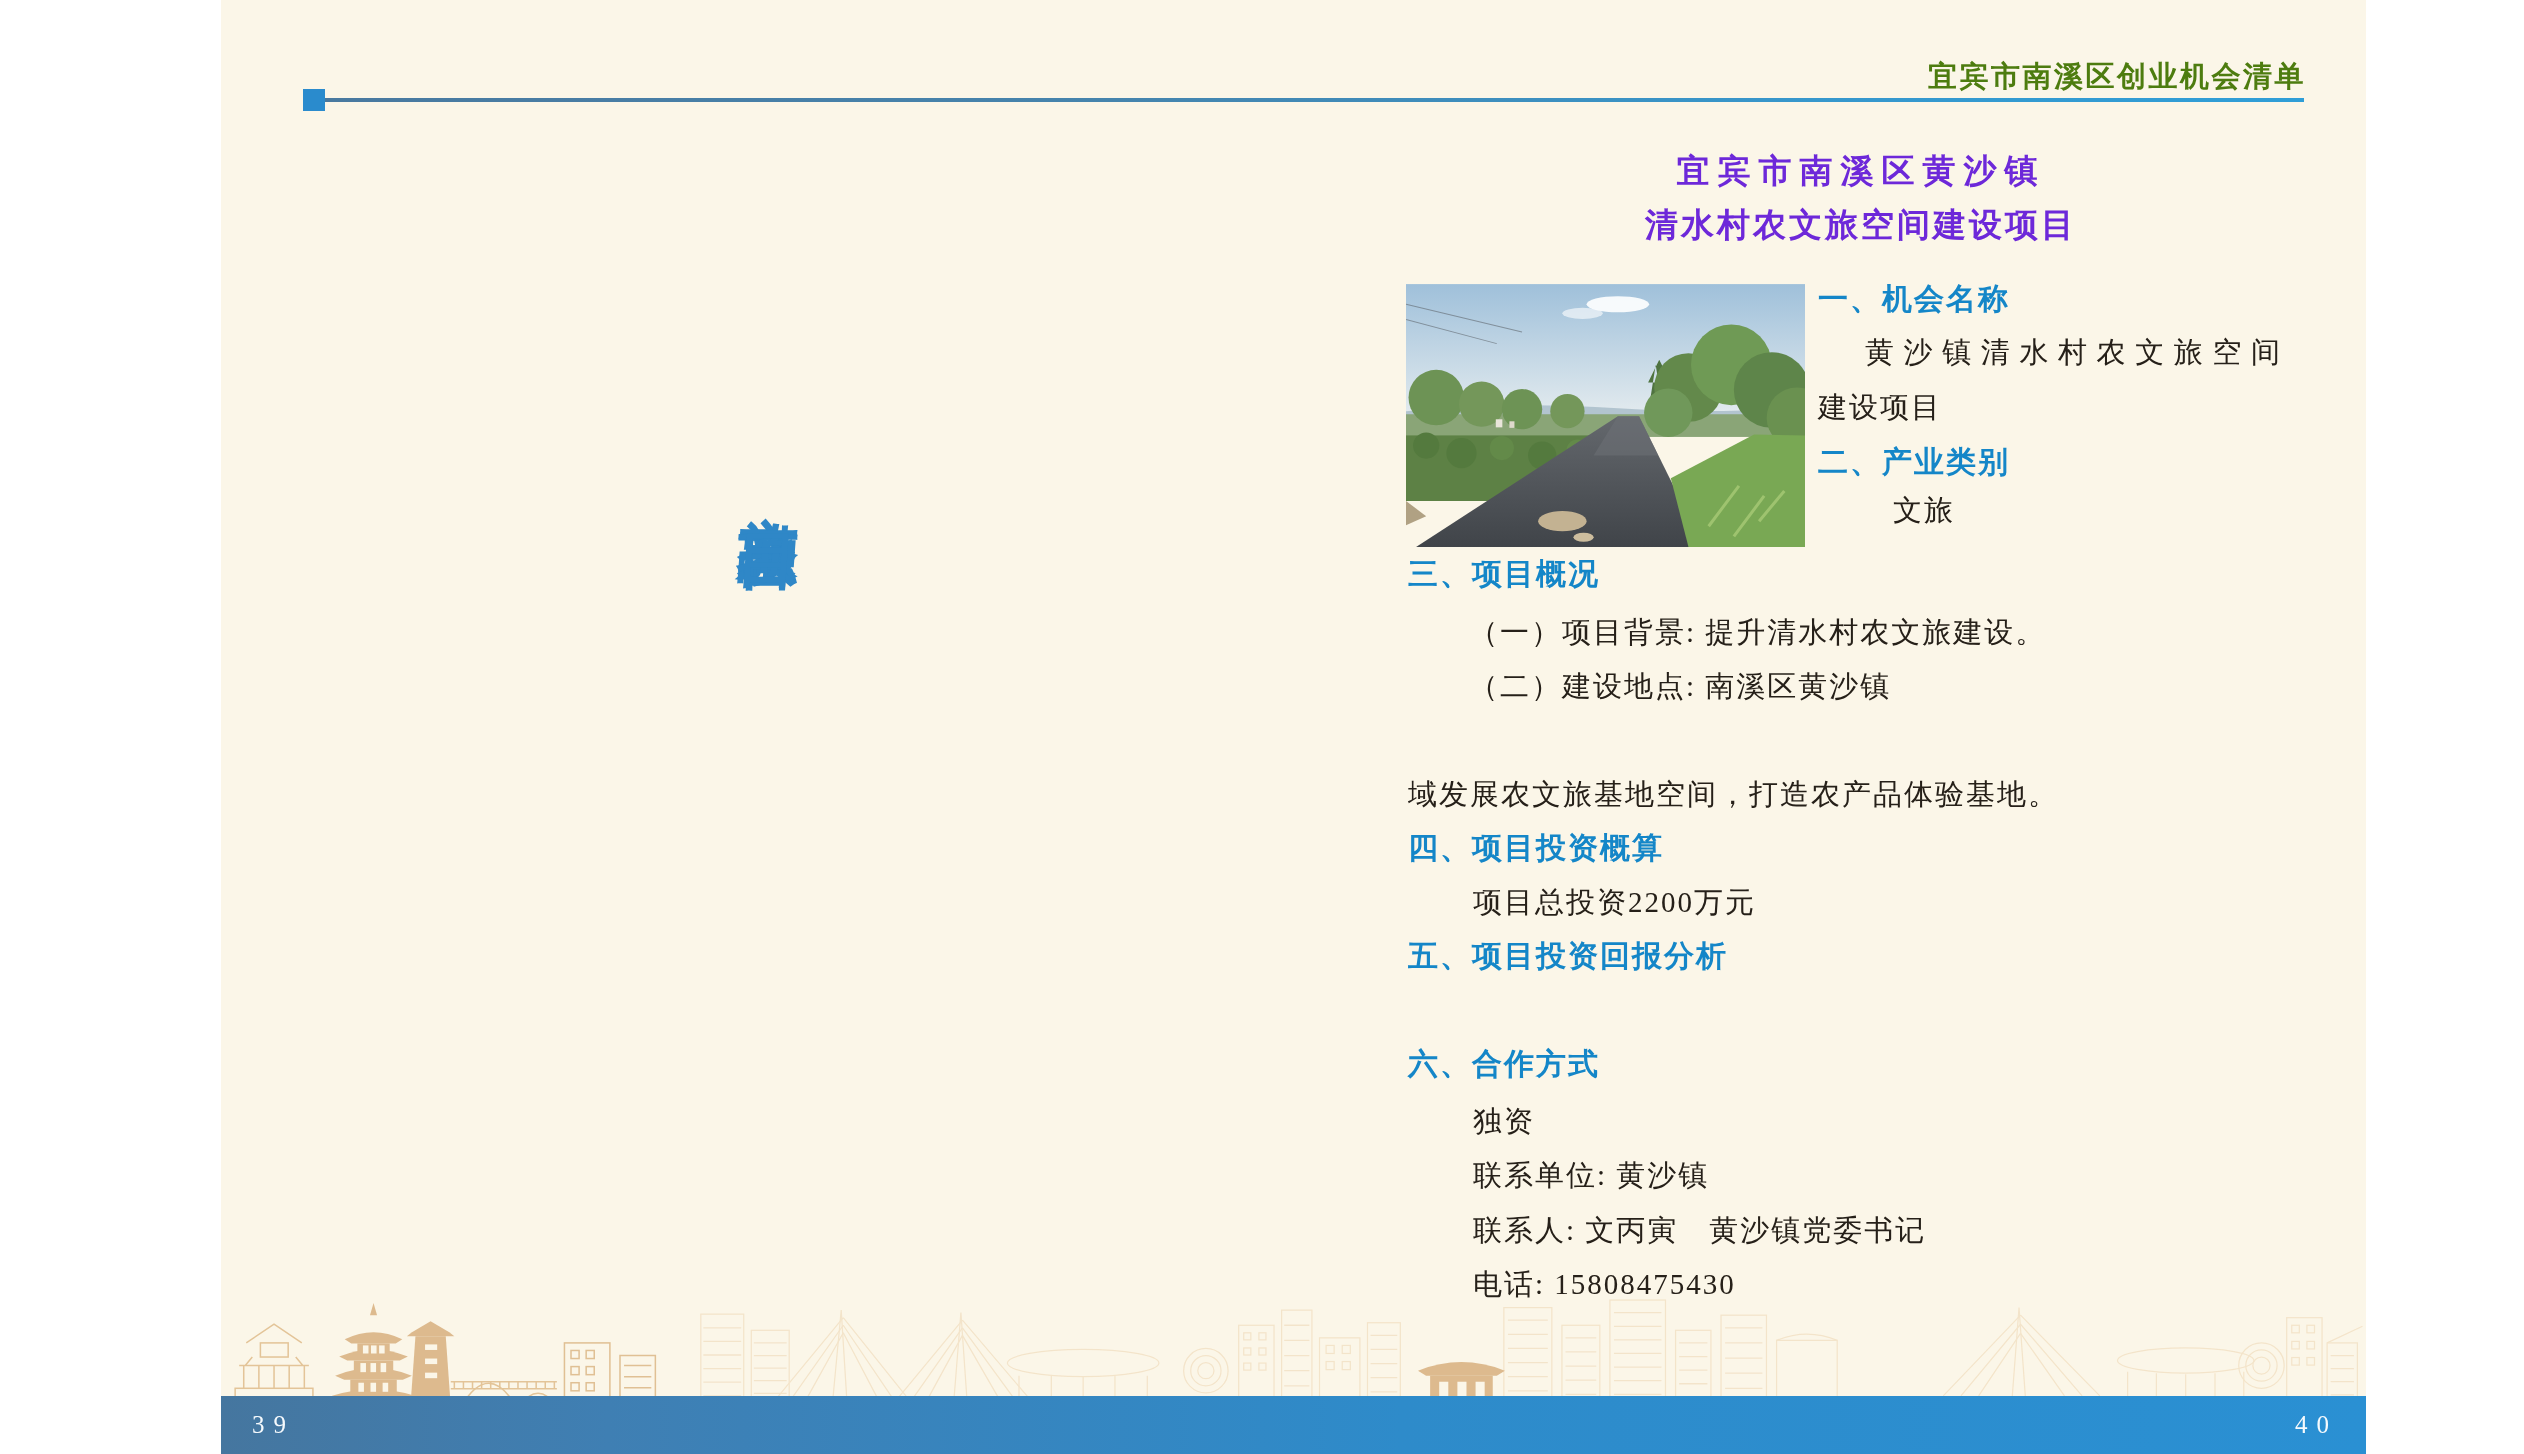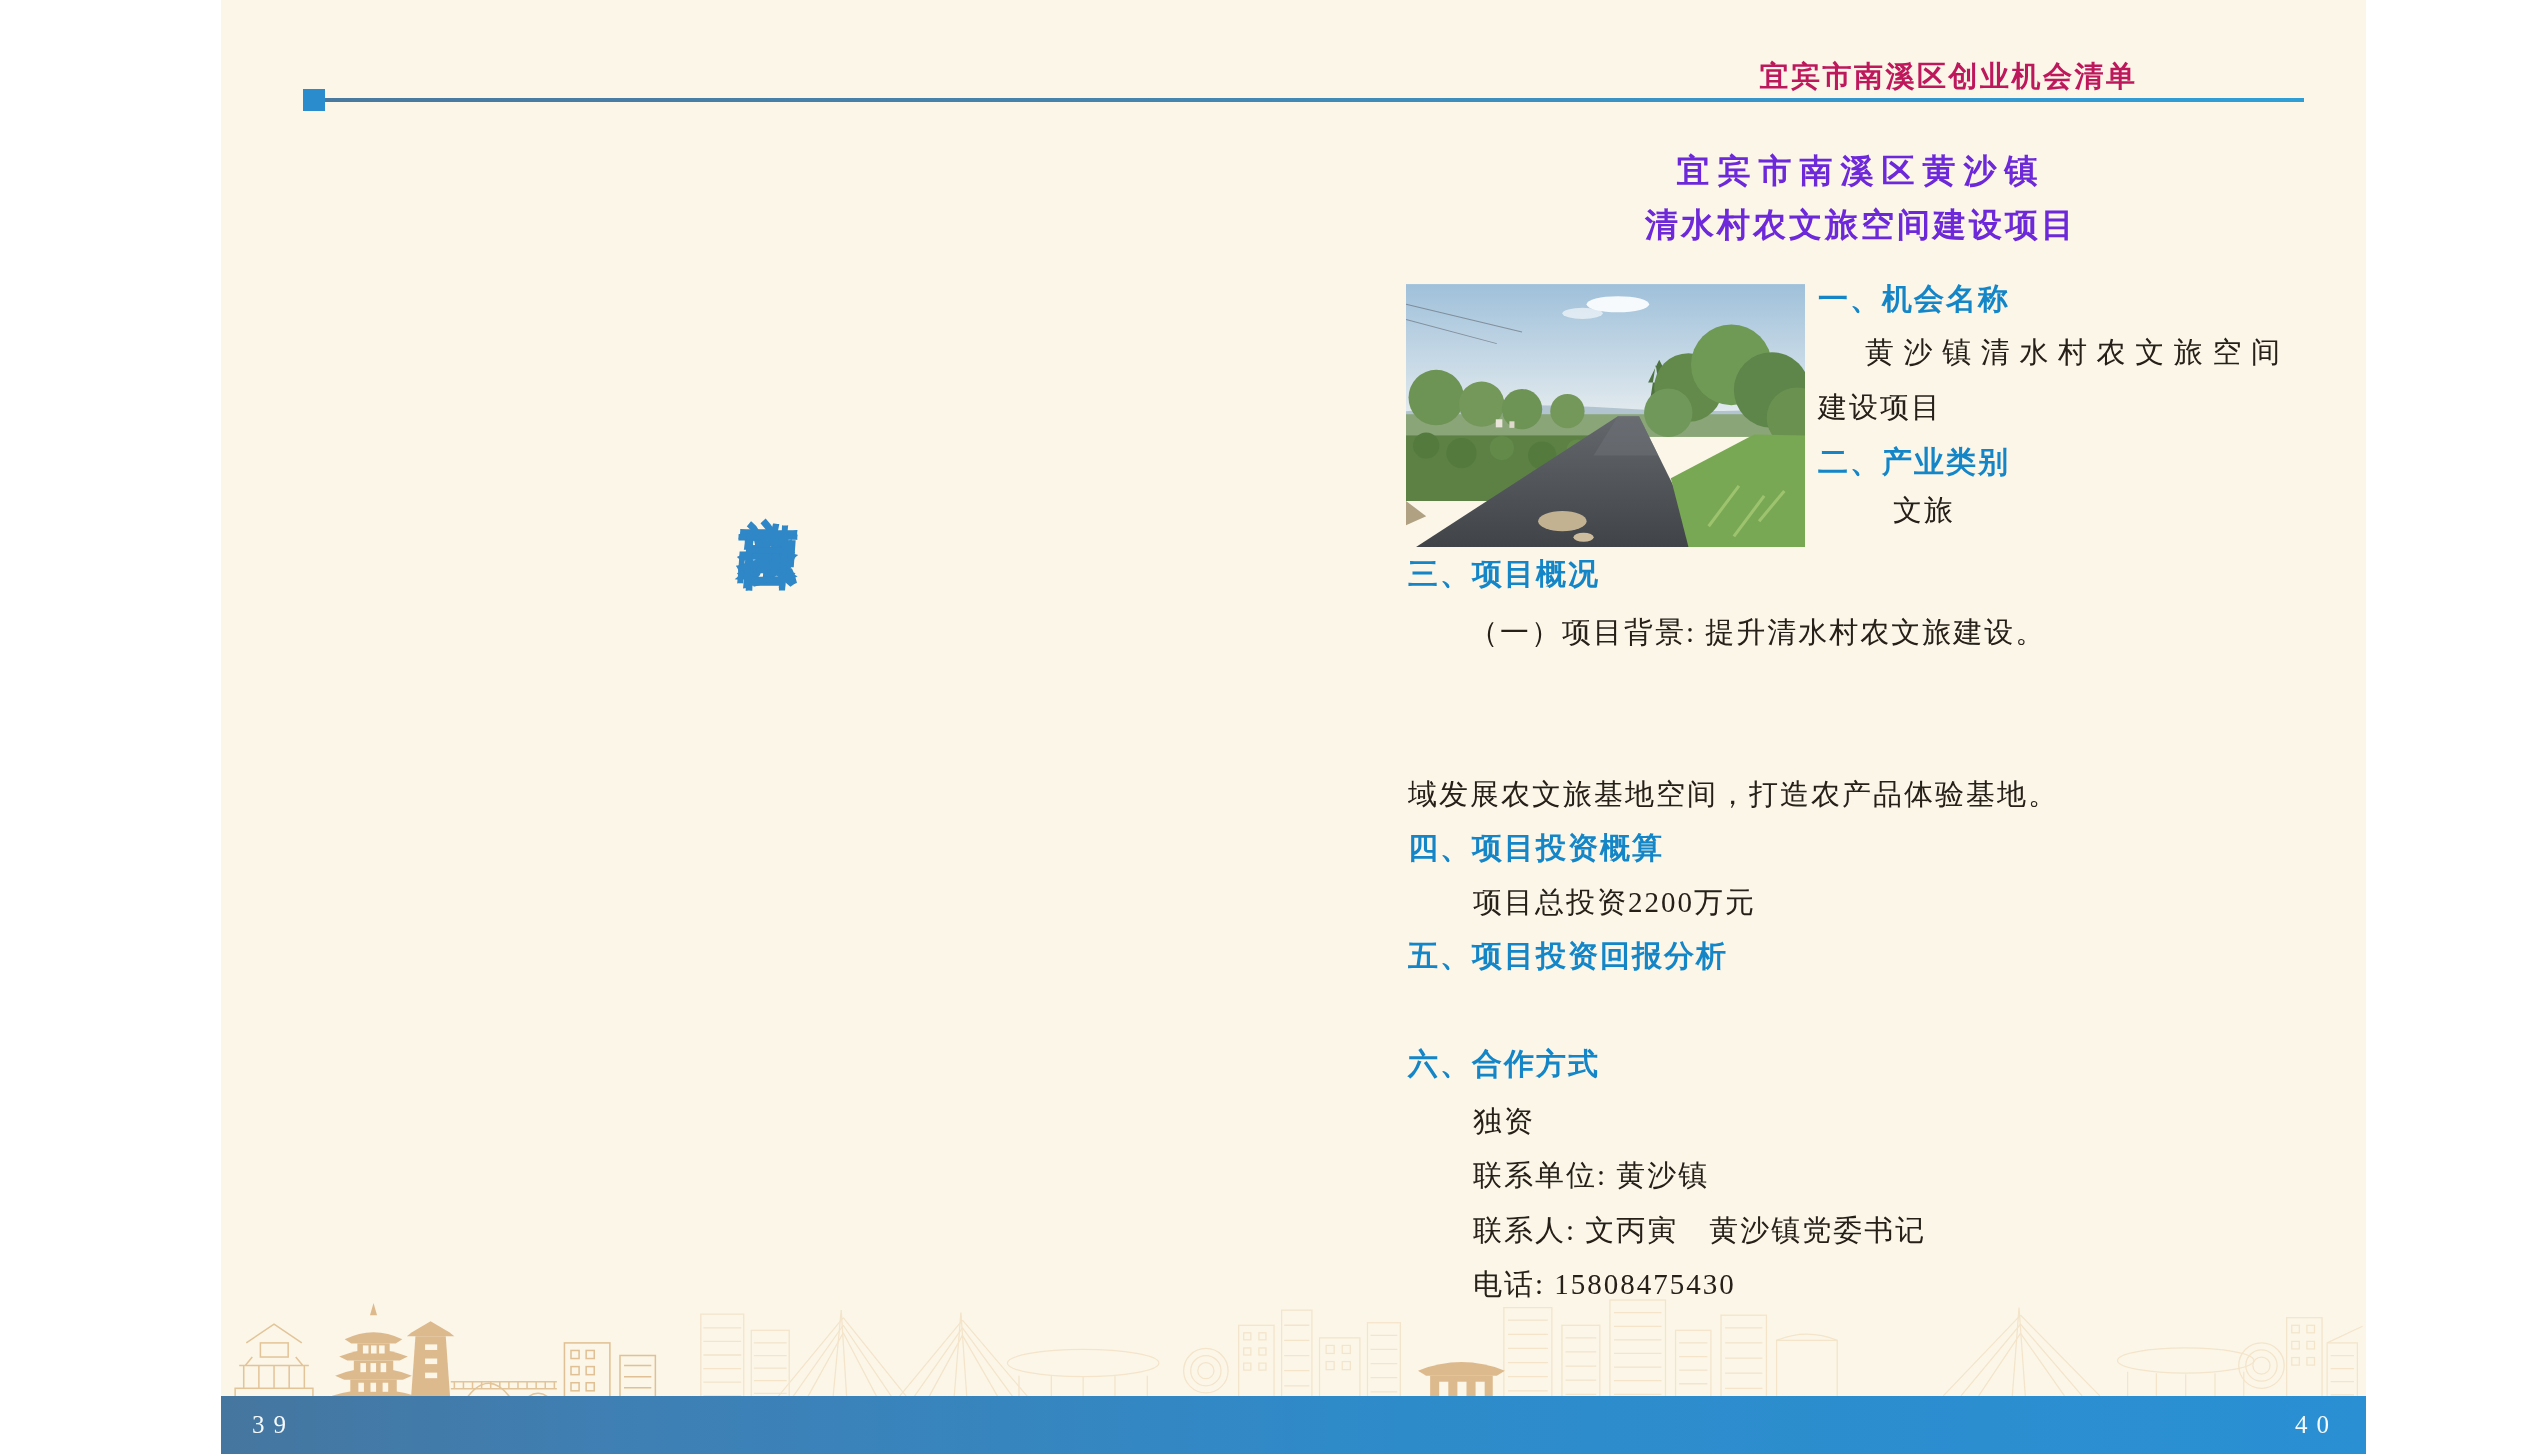--- a/index.html
+++ b/index.html
@@ -1,20 +1,20 @@
 <!DOCTYPE html>
 <html style="font-size:8px"><head>
 <meta charset="utf-8">
 <style>
   html,body{margin:0;padding:0;background:#ffffff;}
   .screen{position:relative;width:2585px;height:1454px;background:#ffffff;overflow:hidden;
           font-family:"Liberation Serif","DejaVu Serif",serif;}
   .page{position:absolute;left:221px;top:0;width:2145px;height:1454px;background:#fbf6e8;}
   .abs{position:absolute;white-space:pre;}
-  .booklet-title{font-weight:700;font-size:29px;color:#be185d;letter-spacing:2.5px;text-align:center;
+  .booklet-title{font-weight:700;font-size:29px;color:#4d7c0f;letter-spacing:2.5px;text-align:right;
                  font-family:"Liberation Serif","DejaVu Serif",serif;}
   .rule-square{background:#2a8bcd;}
   .rule-line{background:linear-gradient(90deg,#49799f 0%,#4584ad 40%,#3697cc 75%,#2f9ed7 100%);}
   .proj-title{width:904px;text-align:center;font-weight:700;font-size:33px;color:#6d28d9;}
   .sec-heading{font-family:"Liberation Sans","DejaVu Sans",sans-serif;font-weight:700;font-size:30px;
                color:#1486c8;letter-spacing:2px;}
   .body-text{font-size:29px;color:#262019;letter-spacing:2px;}
   .vertical-title{writing-mode:vertical-rl;text-orientation:upright;font-family:"Liberation Sans","DejaVu Sans",sans-serif;
                   font-weight:700;font-size:61px;color:#2f87c7;letter-spacing:4px;transform:skewX(-4deg);}
   .blue-bar{background:linear-gradient(90deg,#45769f 0%,#3f7fb3 18%,#2e8bca 55%,#2a90d3 100%);}
@@ -84,20 +84,21 @@
 
   <div class="abs sec-heading" style="left:1818px;top:279px;">一、机会名称</div>
   <div class="abs body-text" style="left:1865px;top:333px;letter-spacing:9.6px;">黄沙镇清水村农文旅空间</div>
   <div class="abs body-text" style="left:1818px;top:388px;">建设项目</div>
 
   <div class="abs sec-heading" style="left:1818px;top:442px;">二、产业类别</div>
   <div class="abs body-text" style="left:1893px;top:491px;">文旅</div>
 
   <div class="abs sec-heading" style="left:1408px;top:554px;">三、项目概况</div>
   <div class="abs body-text" style="left:1469px;top:613px;">（一）项目背景: 提升清水村农文旅建设。</div>
+  <div class="abs body-text" style="left:1469px;top:667px;">（二）建设地点: 南溪区黄沙镇</div>
   <div class="abs body-text" style="left:1408px;top:775px;">域发展农文旅基地空间，打造农产品体验基地。</div>
 
   <div class="abs sec-heading" style="left:1408px;top:828px;">四、项目投资概算</div>
   <div class="abs body-text" style="left:1473px;top:883px;">项目总投资2200万元</div>
 
   <div class="abs sec-heading" style="left:1408px;top:936px;">五、项目投资回报分析</div>
 
   <div class="abs sec-heading" style="left:1408px;top:1044px;">六、合作方式</div>
   <div class="abs body-text" style="left:1473px;top:1102px;">独资</div>
   <div class="abs body-text" style="left:1473px;top:1156px;">联系单位: 黄沙镇</div>

